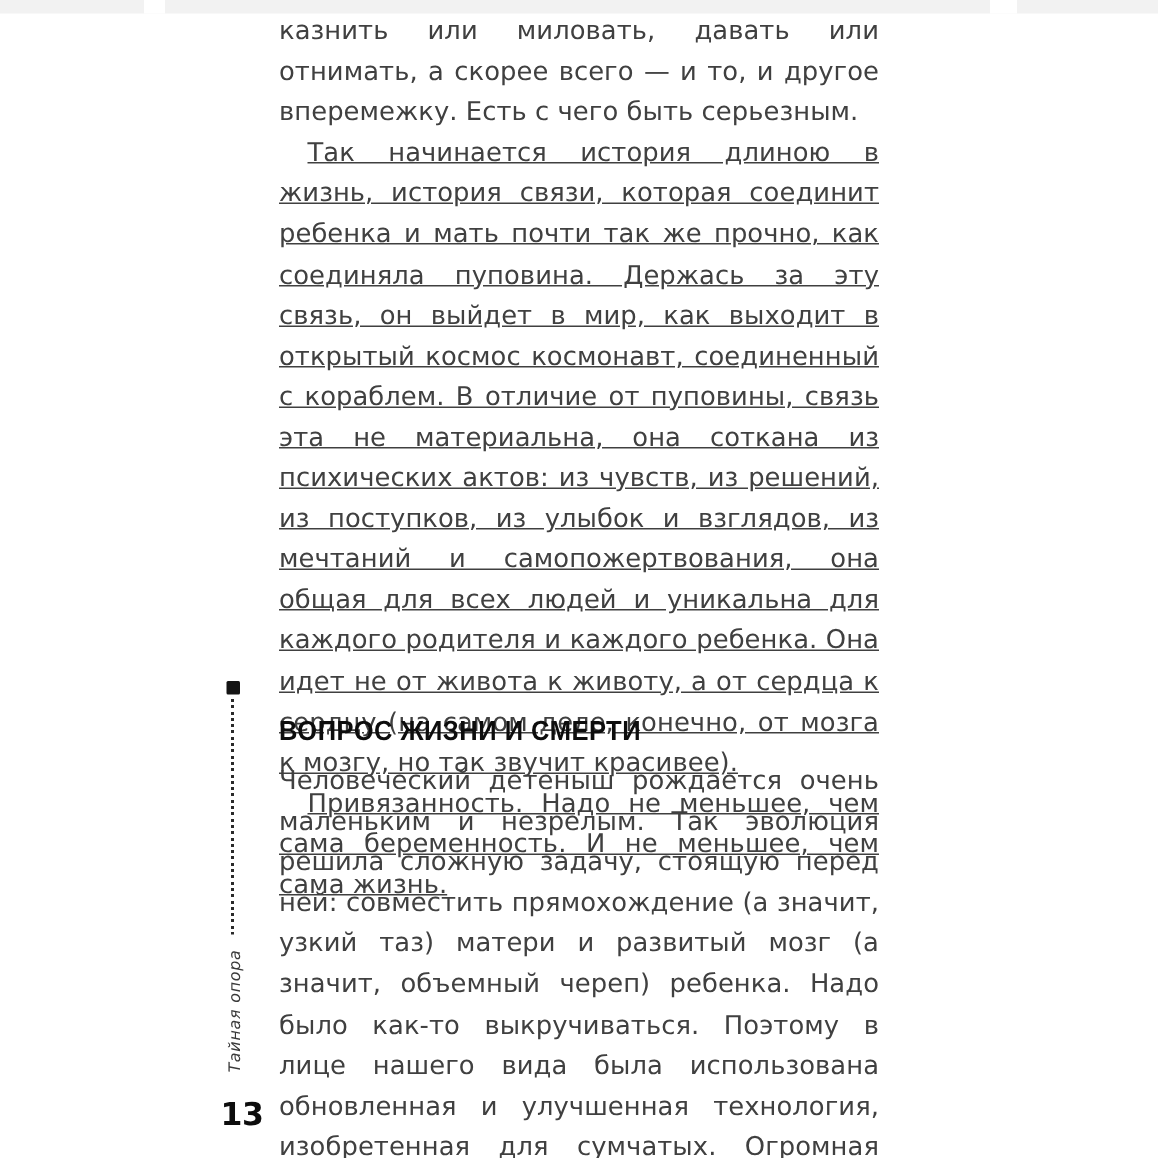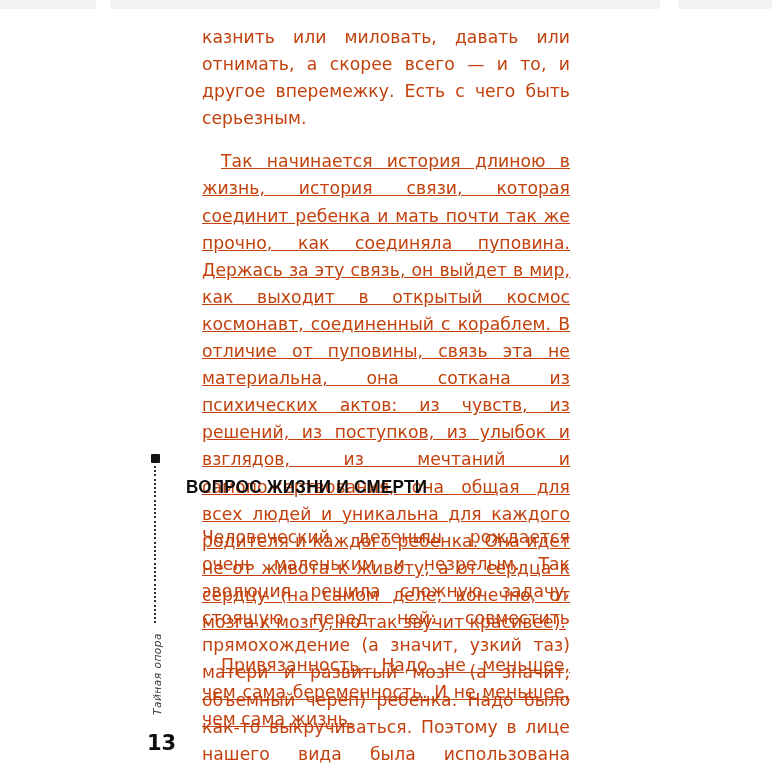--- a/index.html
+++ b/index.html
@@ -47,25 +47,25 @@
   }
 
   
   .text-column {
     position: absolute;
     left: 186px;
     top: 8px;
     width: 400px;
   }
   .para {
-    margin: 16px;
+    margin: 0;
     font-family: "DejaVu Sans", sans-serif;
     font-size: 17.2px;
     line-height: 27.1px;
-    color: #c2410c;
+    color: #404040;
     text-align: justify;
     text-justify: inter-word;
     letter-spacing: 0.05px;
     word-spacing: 0px;
     hyphens: manual;
   }
   .para.indent {
     text-indent: 19px;
   }
   .para + .para {

